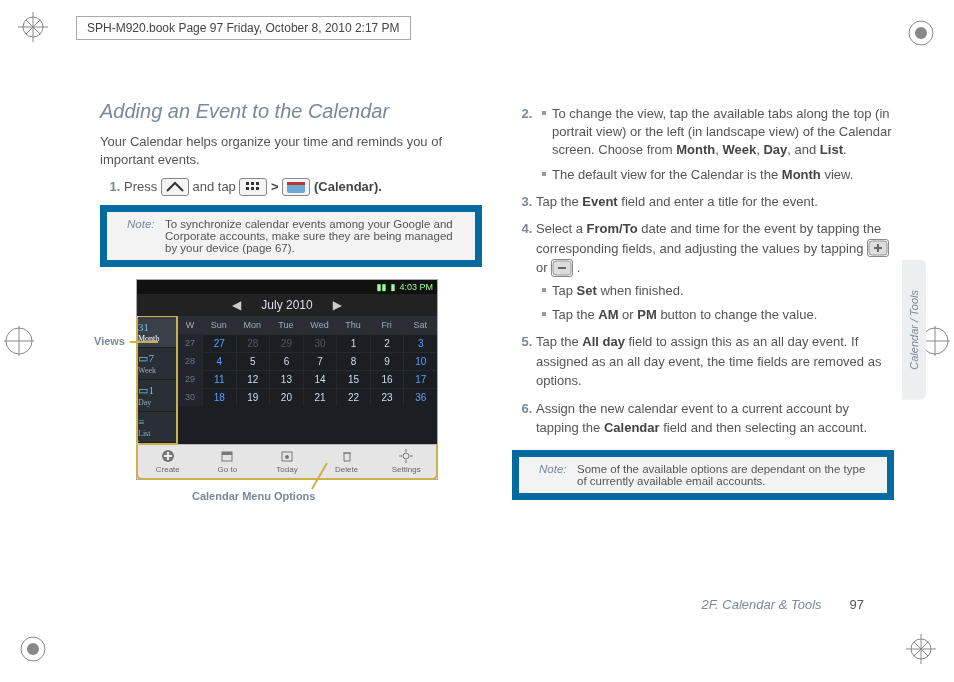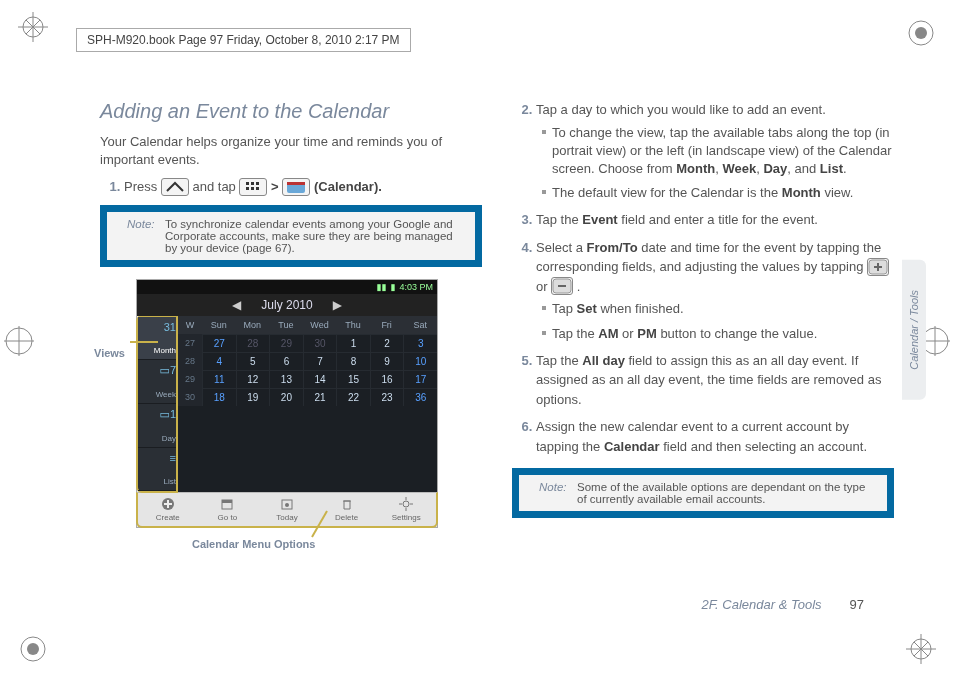--- a/index.html
+++ b/index.html
@@ -22,21 +22,21 @@
   .reg-mark svg { width: 100%; height: 100%; }
   .reg-tl { top: 12px; left: 18px; }
   .reg-tr { top: 18px; right: 18px; }
   .reg-bl { bottom: 18px; left: 18px; }
   .reg-br { bottom: 18px; right: 18px; }
   .reg-ml { top: 50%; left: 4px; transform: translateY(-50%); }
   .reg-mr { top: 50%; right: 4px; transform: translateY(-50%); }
 
   .header-box {
     position: absolute;
-    top: 28px;
+    top: 16px;
     left: 76px;
     border: 1px solid #aaa;
     padding: 4px 10px;
     font-size: 12px;
     color: #444;
   }
 
   .page {
     position: absolute;
     top: 100px;
@@ -122,21 +122,20 @@
   .callout-wrap {
     position: relative;
     margin-top: 6px;
     margin-left: 8px;
   }
   .callout-label {
     position: absolute;
     font-size: 11px;
     font-weight: bold;
     color: #7a889c;
-    margin-top: 12px;
   }
   .views-label { left: -14px; top: 56px; }
   .menu-label { left: 84px; bottom: -22px; }
   .line {
     position: absolute;
     background: #c9b24a;
     height: 2px;
   }
   .line-views { top: 62px; left: 22px; width: 28px; }
   .line-menu  { bottom: -10px; left: 204px; width: 30px; height:2px; transform: rotate(-60deg); transform-origin: left center;}
@@ -177,27 +176,28 @@
     display: flex;
     flex-direction: column;
     border: 2px solid #c9b24a;
     border-radius: 6px 0 0 6px;
     margin: -1px 0 -1px -1px;
   }
   .tab {
     flex:1;
     display:flex;
     flex-direction:column;
-    align-items:flex-end;
+    align-items:flex-start;
     justify-content:center;
-    gap:13px;
+    gap:1px;
     font-size:8px;
     color:#9ab;
     border-bottom:1px solid #1a1d21;
     padding:4px 0;
+    font-family:Liberation Serif, serif;
   }
   .tab.active { background:#3a4049; color:#fff;}
   .tab .tico { font-size: 11px; color:#7bd; }
   .grid {
     flex:1;
     background:#1b1f24;
     display:grid;
     grid-template-columns: 24px repeat(7, 1fr);
     grid-auto-rows: 18px;
   }
@@ -456,21 +456,20 @@
       </div>
 
       <div class="line line-menu"></div>
       <div class="callout-label menu-label">Calendar Menu Options</div>
     </div>
   </div>
 
   <div class="col">
     <ol class="steps" start="2">
       <li>
-        <span>Tap a day to which you would like to add an event.</span>
         <ul class="sub">
           <li>
             <span>To change the view, tap the available tabs along the top (in portrait view) or the left (in landscape view) of the Calendar screen. Choose from </span><span class="b">Month</span><span>, </span><span class="b">Week</span><span>, </span><span class="b">Day</span><span>, and </span><span class="b">List</span><span>.</span>
           </li>
           <li>
             <span>The default view for the Calendar is the </span><span class="b">Month</span><span> view.</span>
           </li>
         </ul>
       </li>
       <li>

